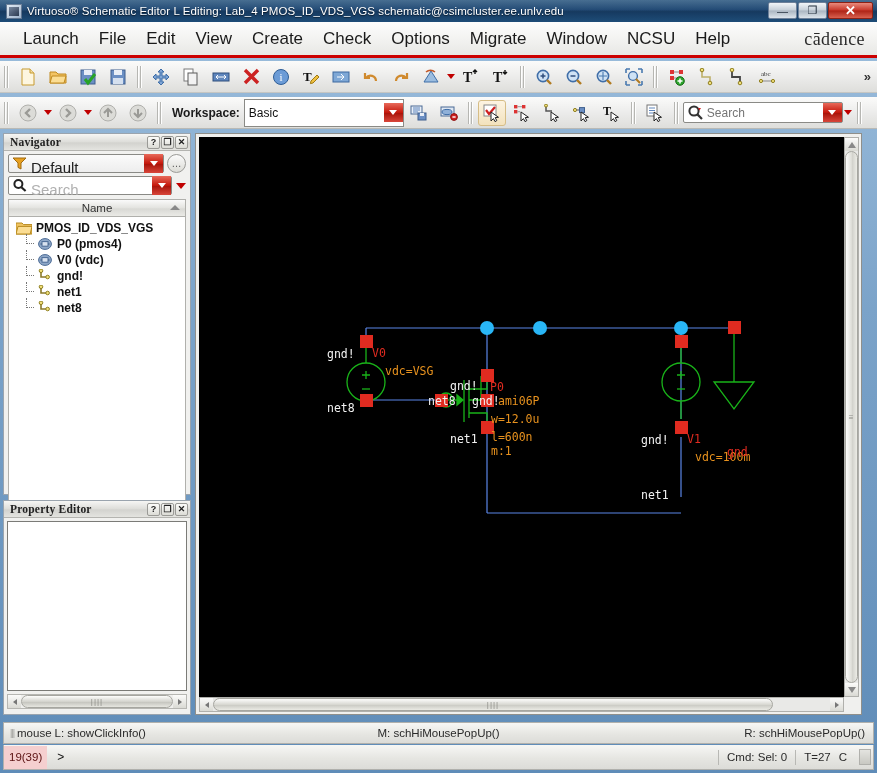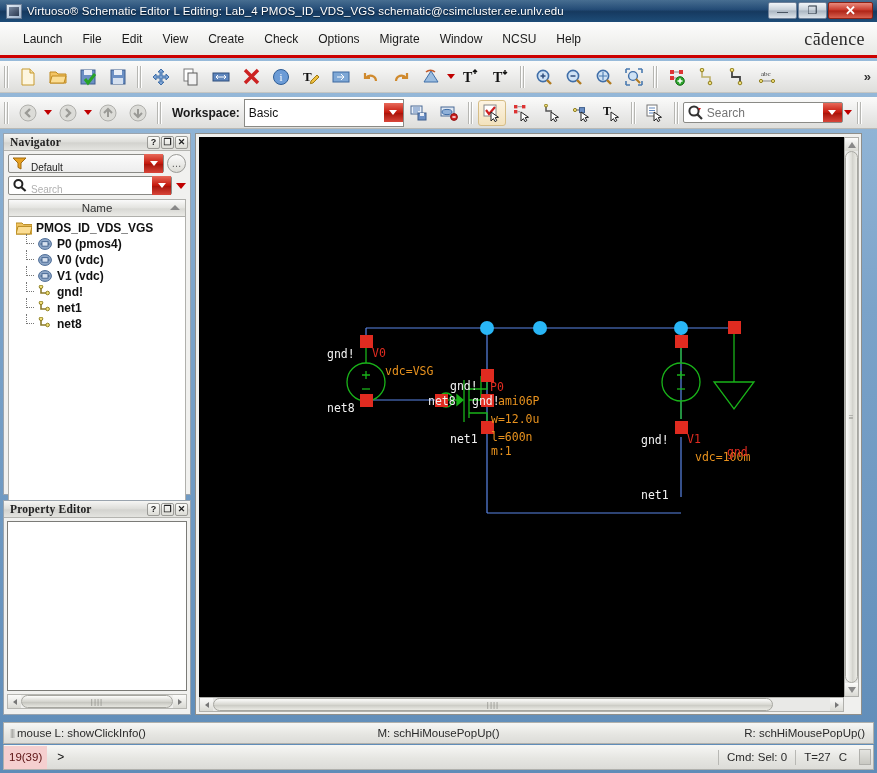--- a/index.html
+++ b/index.html
@@ -55,21 +55,21 @@
 
   
   .menubar {
     position:absolute; left:0; top:22px; width:877px; height:36px;
     background: linear-gradient(180deg,#fdfdfd 0%, #f2f2f0 55%, #e8e8e5 100%);
     border-bottom: 3px solid #cc0000;
     display:flex; align-items:center;
   }
   .menu-items { display:flex; align-items:center; padding-left: 14px; gap: 2px; }
   .menu-item {
-    font-size: 12px; color:#1a1a1a; padding: 3px 8px; white-space:nowrap;
+    font-size: 17px; color:#1a1a1a; padding: 3px 8px; white-space:nowrap;
     border:1px solid transparent; border-radius:2px;
   }
   .cadence-logo {
     position:absolute; right: 12px; top: 7px;
     font-size: 18px; color:#2b2b2b; letter-spacing: .4px;
     font-family:"Liberation Serif", serif;
   }
 
   
   .toolbar {
@@ -155,21 +155,21 @@
   }
 
   
   #navigator { top: 133px; width: 188px; height: 362px; }
   .nav-row { display:flex; align-items:center; padding: 3px 4px 0 4px; gap:3px; }
   .nav-combo {
     flex:1; height:19px; display:flex; align-items:center;
     border:1px solid #8a8a86; border-radius:2px; background:#fff; min-width:0;
     background: linear-gradient(180deg,#fbfbfb,#ededed);
   }
-  .nav-combo .txt { font-size:10px; color:#222; padding-left:3px; flex:1; white-space:nowrap; overflow:hidden;margin-top:8px;}
+  .nav-combo .txt { font-size:15px; color:#222; padding-left:3px; flex:1; white-space:nowrap; overflow:hidden;margin-top:8px;}
   .nav-combo .txt.ph { color:#b0b0b0; }
   .nav-ell {
     width:19px;height:19px;border:1px solid #9a9a96;border-radius:50%;
     background: linear-gradient(180deg,#fbfbfb,#dcdcd6); flex:none;
     font-size:10px; color:#555; display:flex; align-items:center; justify-content:center; line-height:1;
   }
   .nav-dd { width:11px; display:flex;align-items:center;justify-content:center; flex:none;}
   .nav-dd i { width:0;height:0;border-left:5px solid transparent;border-right:5px solid transparent;border-top:6px solid #c00000;}
 
   .tree-head {
@@ -698,29 +698,20 @@
       <div class="tree-item child">
         <span class="tree-guide"></span>
         <svg class="ic" viewBox="0 0 16 14">
           <ellipse cx="8" cy="7" rx="6.4" ry="5.4" fill="#8fa8c8" stroke="#4a6a95"></ellipse>
           <rect x="5" y="4.6" width="6" height="4.6" fill="#d8e2ef" stroke="#4a6a95"></rect>
           <path d="M3.4 7h1.6M11 7h1.6" stroke="#3d5a80"></path>
         </svg>
         <span>V0 (vdc)</span>
       </div>
 
-      <div class="tree-item child">
-        <span class="tree-guide"></span>
-        <svg class="ic" viewBox="0 0 16 14">
-          <ellipse cx="8" cy="7" rx="6.4" ry="5.4" fill="#8fa8c8" stroke="#4a6a95"></ellipse>
-          <rect x="5" y="4.6" width="6" height="4.6" fill="#d8e2ef" stroke="#4a6a95"></rect>
-          <path d="M3.4 7h1.6M11 7h1.6" stroke="#3d5a80"></path>
-        </svg>
-        <span>V1 (vdc)</span>
-      </div>
 
       <div class="tree-item child">
         <span class="tree-guide"></span>
         <svg class="ic" viewBox="0 0 16 14">
           <path d="M4 1v7h7" stroke="#8a7a2a" stroke-width="1.6" fill="none"></path>
           <circle cx="4" cy="1.8" r="1.8" fill="#f2e07a" stroke="#8f7f20"></circle>
           <circle cx="10.6" cy="8" r="1.8" fill="#f2e07a" stroke="#8f7f20"></circle>
         </svg>
         <span>gnd!</span>
       </div>

